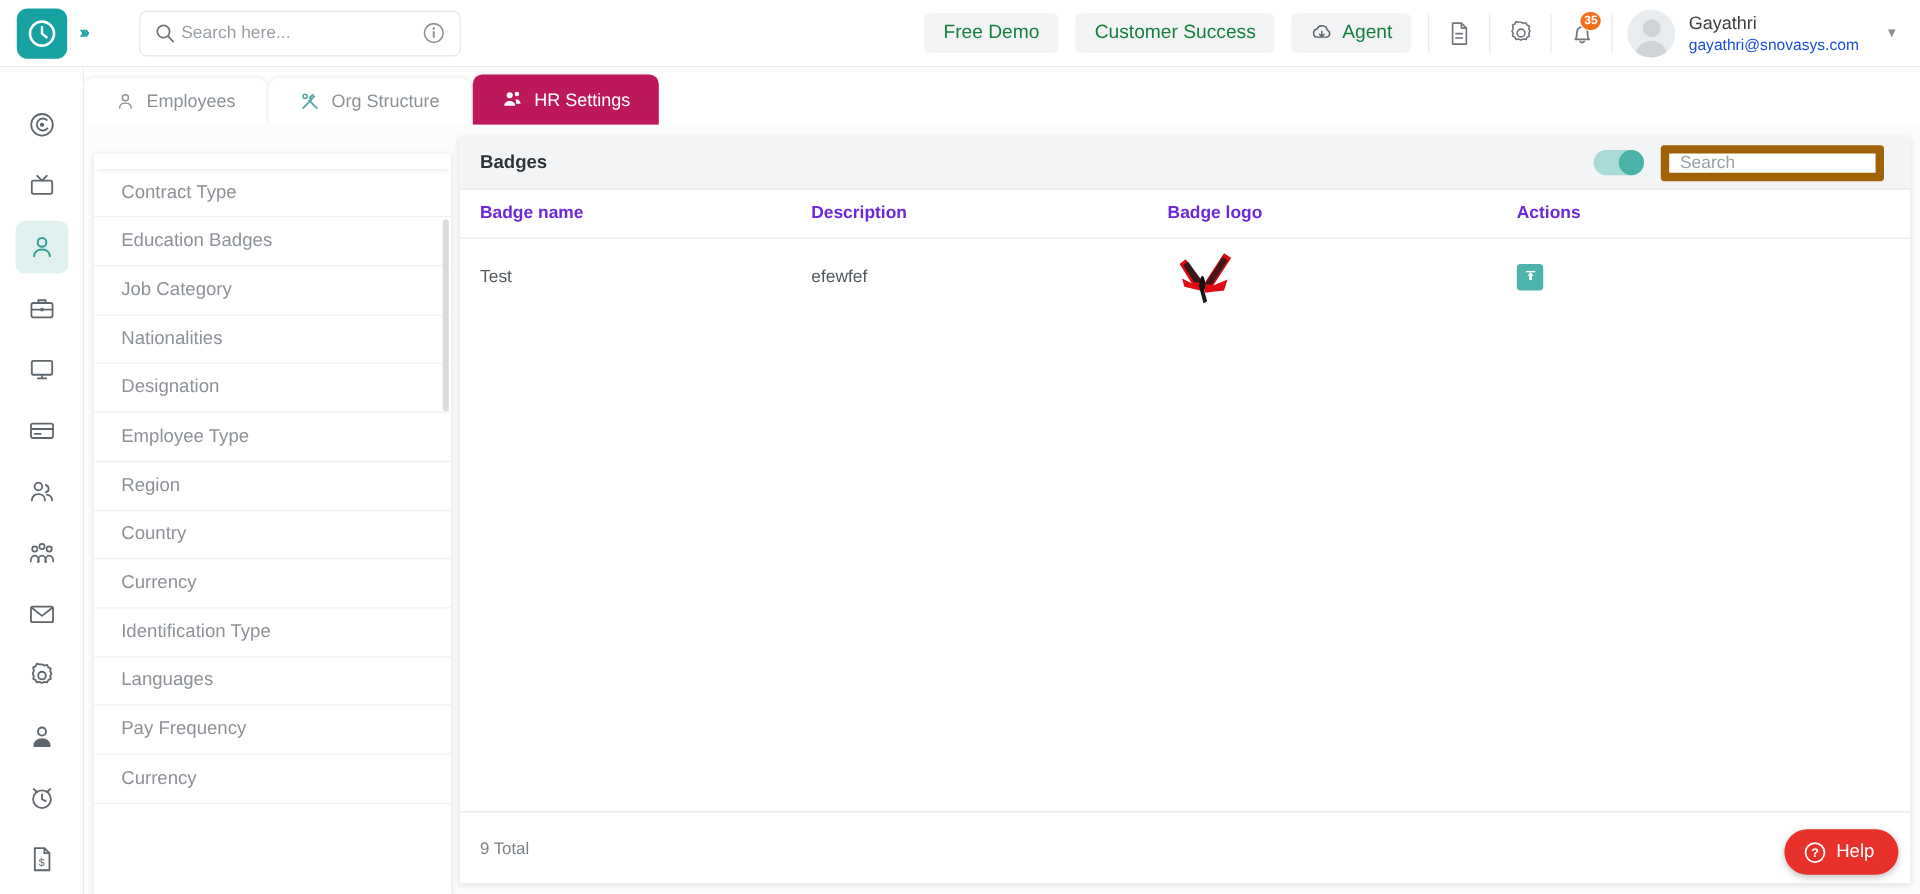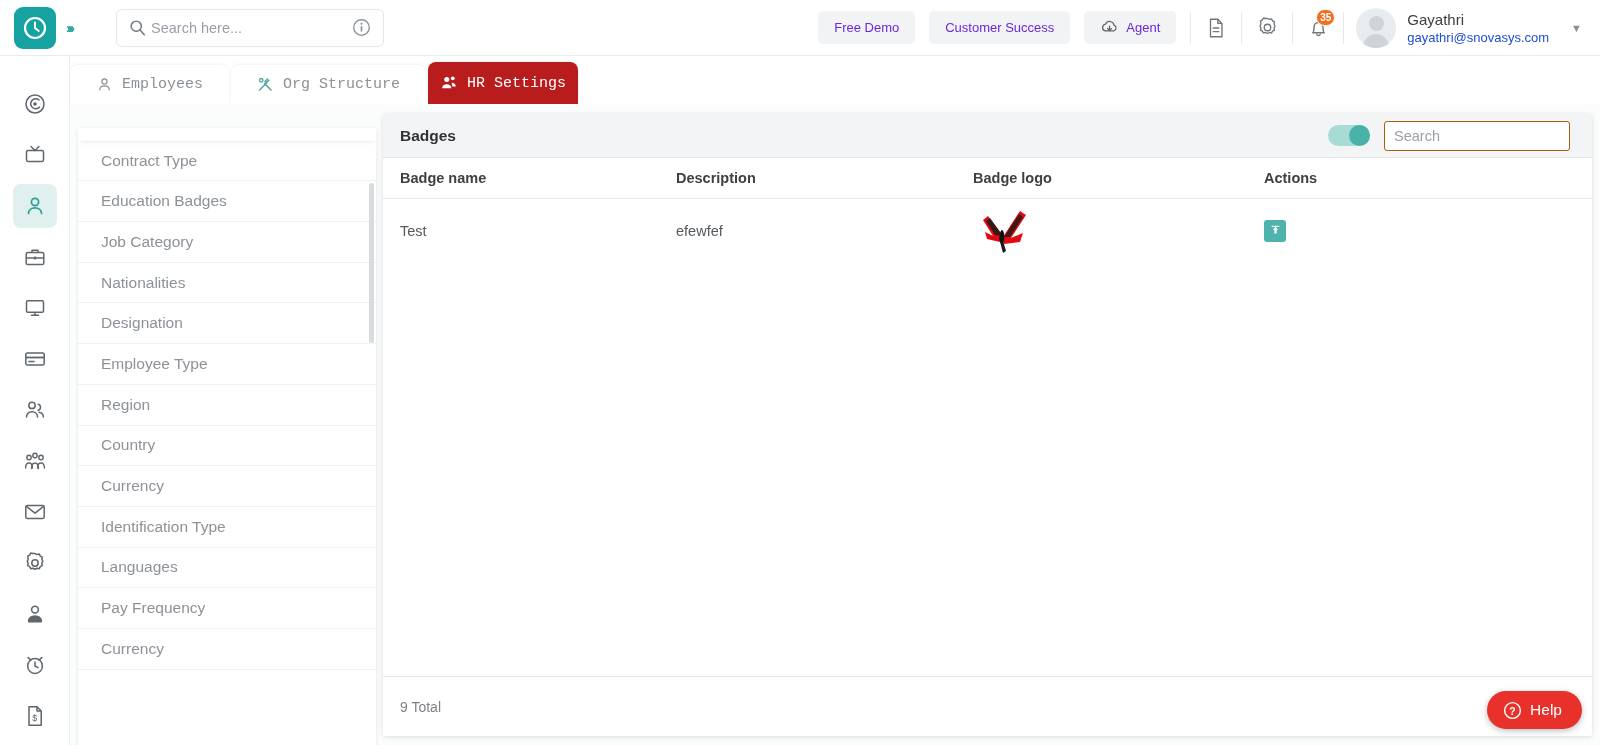--- a/index.html
+++ b/index.html
@@ -31,21 +31,21 @@
   }
   .searchwrap input {
     border: none; outline: none; flex: 1; font-size: 14.5px; color: #3a3a3a;
     font-family: "Liberation Sans", sans-serif; margin-left: 22px;
   }
   .searchwrap input::placeholder { color: #9aa0a6; }
   .spacer { flex: 1; }
   .pillbtn {
     height: 33px; padding: 0 16px; border-radius: 5px; background: #f2f3f5;
     display: flex; align-items: center; justify-content: center; gap: 7px;
-    font-size: 13px; color: #6d28d9; margin-right: 14px; border: none;
+    font-size: 16px; color: #15803d; margin-right: 14px; border: none;
     font-family: "Liberation Sans", sans-serif; cursor: pointer; flex: none;
   }
   .divider-v { width: 1px; height: 32px; background: #e6e8ea; flex: none; }
   .iconbtn {
     width: 50px; height: 56px; display: flex; align-items: center; justify-content: center;
     position: relative; cursor: pointer; flex: none;
   }
   .notifbadge {
     position: absolute; top: 9px; right: 8px; min-width: 17px; height: 17px;
     background: #f07020; color: #fff; border-radius: 9px; font-size: 10px;
@@ -70,27 +70,27 @@
     display: flex; flex-direction: column; align-items: center; padding-top: 26px;
   }
   .rail-item {
     width: 44px; height: 44px; border-radius: 8px; display: flex;
     align-items: center; justify-content: center; margin-bottom: 7px; cursor: pointer;
     flex: none;
   }
   .rail-item.active { background: #dff0ee; }
 
   
-  .tabs { position: absolute; top: 56px; left: 70px; height: 48px; display: flex; align-items: flex-end; padding-left: 0px; font-family: Liberation Mono, monospace; }
+  .tabs { position: absolute; top: 56px; left: 70px; height: 48px; display: flex; align-items: flex-end; padding-left: 0px; }
   .tab {
     height: 39px; padding: 0 26px; display: flex; align-items: center; gap: 9px;
     border-radius: 8px 8px 0 0; font-size: 15px; color: #8b9196; background: #fff;
     cursor: pointer; box-shadow: 0 -1px 3px rgba(0,0,0,0.06); margin-right: 2px;
   }
-  .tab.active { background: #b91c1c; color: #ffffff; font-weight: 500; padding: 0 12px; height: 42px; }
+  .tab.active { background: #be185d; color: #ffffff; font-weight: 500; padding: 0 24px; height: 42px; }
 
   
   .pagebody { position: absolute; top: 104px; left: 70px; width: 1530px; height: 641px; background: #fbfcfc; }
 
   .settings-list {
     position: absolute; top: 24px; left: 8px; width: 298px; height: 631px;
     background: #fff; box-shadow: 0 1px 4px rgba(0,0,0,0.10); border-radius: 2px;
     overflow: hidden;
   }
   .sl-inner { position: absolute; top: -28px; left: 0; right: 0; }
@@ -111,28 +111,28 @@
     height: 44px; background: #f2f4f5; border-bottom: 1px solid #e4e7e9;
     display: flex; align-items: center; padding: 0 0 0 17px;
   }
   .panel-title { font-size: 15.5px; font-weight: bold; color: #2e3338; }
   .toggle {
     width: 42px; height: 21px; border-radius: 11px; background: #a9dbd6; position: relative;
     cursor: pointer; flex: none; margin-right: 14px;
   }
   .toggle .knob { position: absolute; right: 0; top: 0; width: 21px; height: 21px; border-radius: 50%; background: #49b3aa; }
   .panel-search {
-    width: 186px; height: 30px; border: 1px solid #a16207; border-radius: 3px;
+    width: 186px; height: 30px; border: 7px solid #a16207; border-radius: 3px;
     padding: 0 9px; font-size: 14.5px; color: #3a3a3a; outline: none; margin-right: 22px;
     font-family: "Liberation Sans", sans-serif; background: #fff; flex: none;
   }
   .panel-search::placeholder { color: #9aa0a6; }
 
   .thead { height: 41px; display: flex; align-items: center; border-bottom: 1px solid #e7eaec; }
-  .th { font-size: 14.5px; font-weight: bold; color: #404040; }
+  .th { font-size: 14.5px; font-weight: bold; color: #6d28d9; }
   .trow { height: 63px; display: flex; align-items: center; }
   .td { font-size: 14.5px; color: #54595e; }
   .c1 { width: 293px; padding-left: 17px; }
   .c2 { width: 297px; }
   .c3 { width: 291px; }
   .c4 { flex: 1; }
 
   .butterfly { width: 58px; height: 50px; position: relative; }
   .action-btn {
     width: 22px; height: 22px; border-radius: 3px; background: #4fb3ad;

